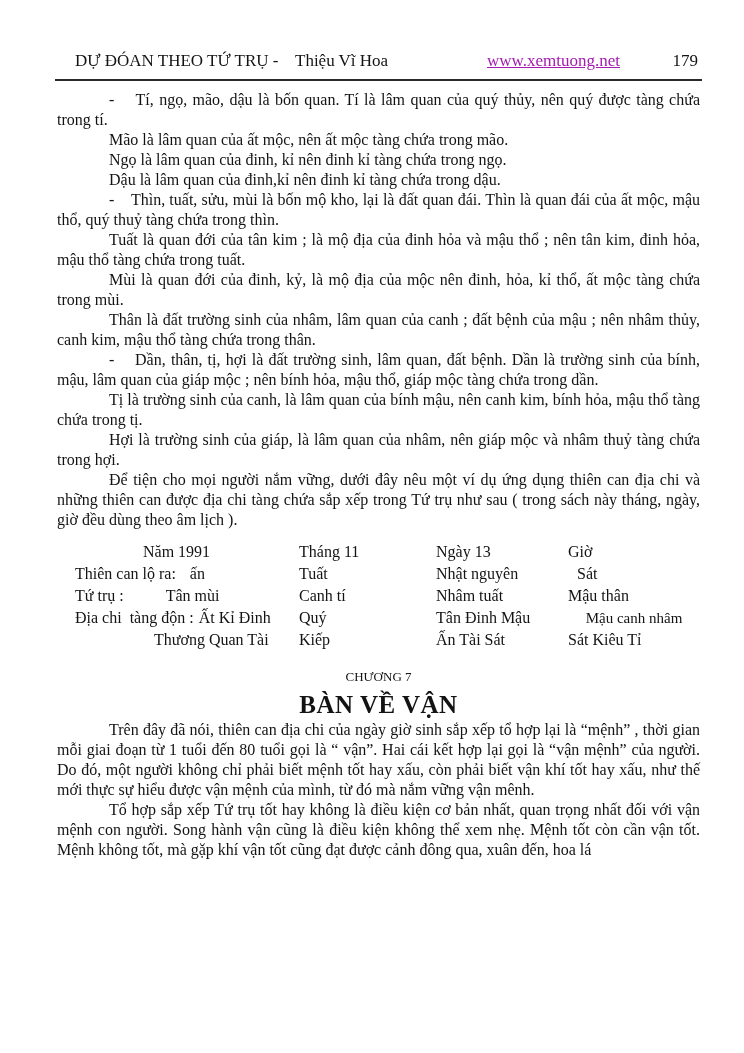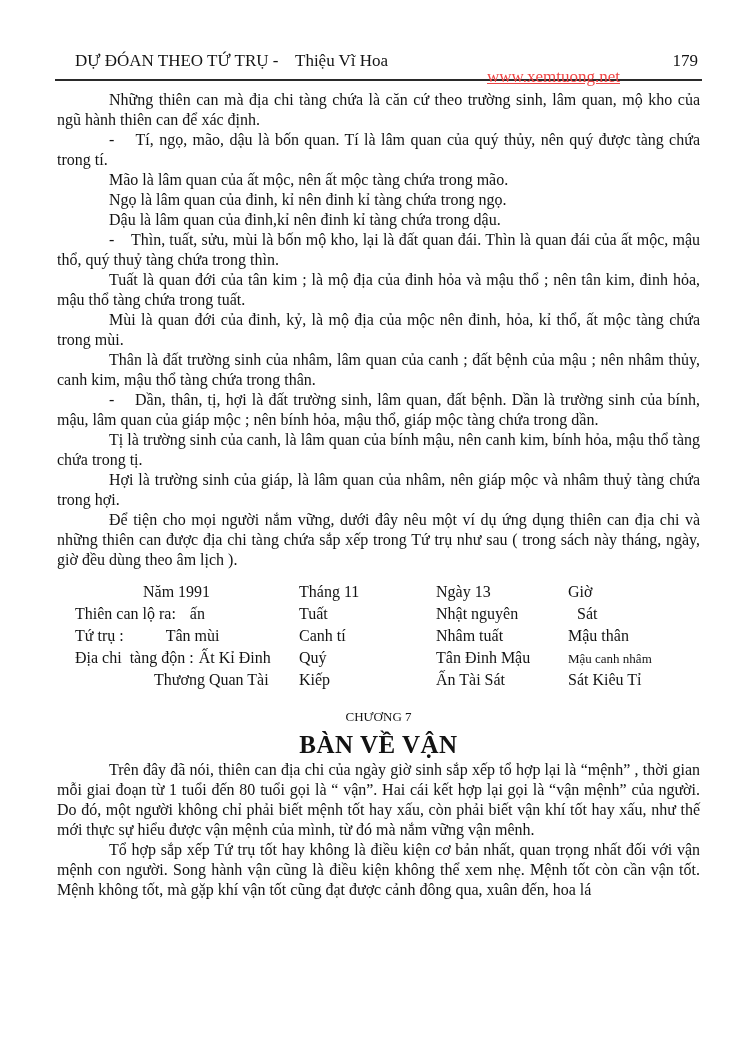--- a/index.html
+++ b/index.html
@@ -11,56 +11,55 @@
     background:#ffffff;
     color:#131313;
     font-family:"Liberation Serif","DejaVu Serif",serif;
     font-size:16px;line-height:20px;
     overflow:hidden;
   }
   
   .hdr{position:relative;height:22px;font-size:17px;line-height:22px;white-space:nowrap;}
   .hdr .h-title{position:absolute;left:18px;}
   .hdr .h-author{position:absolute;left:238px;}
-  .hdr .h-site{position:absolute;left:430px;text-decoration:underline;color:#ef4444;cursor:pointer;margin-top:16px;}
+  .hdr .h-site{position:absolute;left:430px;text-decoration:underline;color:#a21caf;cursor:pointer;}
   .hdr .h-page{position:absolute;right:2px;}
   .rule{border:0;border-top:2px solid #2a2a2a;margin:7px 0 9px -2px;width:647px;}
   
   p.bp{margin:0;text-align:justify;text-indent:52px;}
   
   .ptable{margin-top:12px;padding-left:18px;}
   .prow{display:grid;grid-template-columns:224px 137px 132px auto;height:22px;align-items:baseline;white-space:nowrap;}
   .prow .cell1{white-space:pre;}
   .row-1 .val{margin-left:68px;}
   .row-2 .val{margin-left:14px;}
   .row-3 .val{margin-left:42px;}
   .row-4 .val{margin-left:5px;}
   .row-5 .val{margin-left:79px;}
   .row-2 .c4{padding-left:9px;}
-  .row-4 .c4{font-size:13px;}
+  .row-4 .c4{font-size:15px;text-align:center;}
   
   .chap-num{margin:14px 0 0 0;text-align:center;font-weight:normal;font-size:13px;line-height:22px;}
   .chap-title{margin:2px 0 0 0;text-align:center;font-weight:bold;font-size:25px;line-height:30px;letter-spacing:0.5px;}
   .bottom1{margin-top:24px;}
 </style>
 </head>
 <body>
 
 <div class="page">
 
   <div class="hdr">
     <span class="h-title">DỰ ĐÓAN THEO TỨ TRỤ -</span>
     <span class="h-author">Thiệu Vĩ  Hoa</span>
     <a class="h-site">www.xemtuong.net</a>
     <span class="h-page">179</span>
   </div>
   <hr class="rule">
 
   <main>
-    <p class="bp">Những thiên can mà địa chi tàng chứa là căn cứ theo trường sinh, lâm quan, mộ kho của ngũ hành thiên can để xác định.</p>
     <p class="bp">-&nbsp;&nbsp;&nbsp; Tí, ngọ, mão, dậu là bốn quan. Tí là lâm quan của quý thủy, nên quý được tàng chứa trong tí.</p>
     <p class="bp">Mão là lâm quan của ất mộc, nên ất mộc tàng chứa trong mão.</p>
     <p class="bp">Ngọ là lâm quan của đinh, kỉ nên đinh kỉ tàng chứa trong ngọ.</p>
     <p class="bp">Dậu là lâm quan của đinh,kỉ nên đinh kỉ tàng chứa trong dậu.</p>
     <p class="bp">-&nbsp;&nbsp;&nbsp; Thìn, tuất, sửu, mùi là bốn mộ kho, lại là đất quan đái. Thìn là quan đái của ất mộc, mậu thổ, quý thuỷ tàng chứa trong thìn.</p>
     <p class="bp">Tuất là quan đới của tân kim ; là mộ địa của đinh hỏa và mậu thổ ; nên tân kim, đinh hỏa, mậu thổ tàng chứa trong tuất.</p>
     <p class="bp">Mùi là quan đới của đinh, kỷ, là mộ địa của mộc nên đinh, hỏa, kỉ thổ, ất mộc tàng chứa trong mùi.</p>
     <p class="bp">Thân là đất trường sinh của nhâm, lâm quan của canh ; đất bệnh của mậu ; nên nhâm thủy, canh kim, mậu thổ tàng chứa trong thân.</p>
     <p class="bp">-&nbsp;&nbsp;&nbsp; Dần, thân, tị, hợi là đất trường sinh, lâm quan, đất bệnh. Dần là trường sinh của bính, mậu, lâm quan của giáp mộc ; nên bính hỏa, mậu thổ, giáp mộc tàng chứa trong dần.</p>
     <p class="bp">Tị là trường sinh của canh, là lâm quan của bính mậu, nên canh kim, bính hỏa, mậu thổ tàng chứa trong tị.</p>

